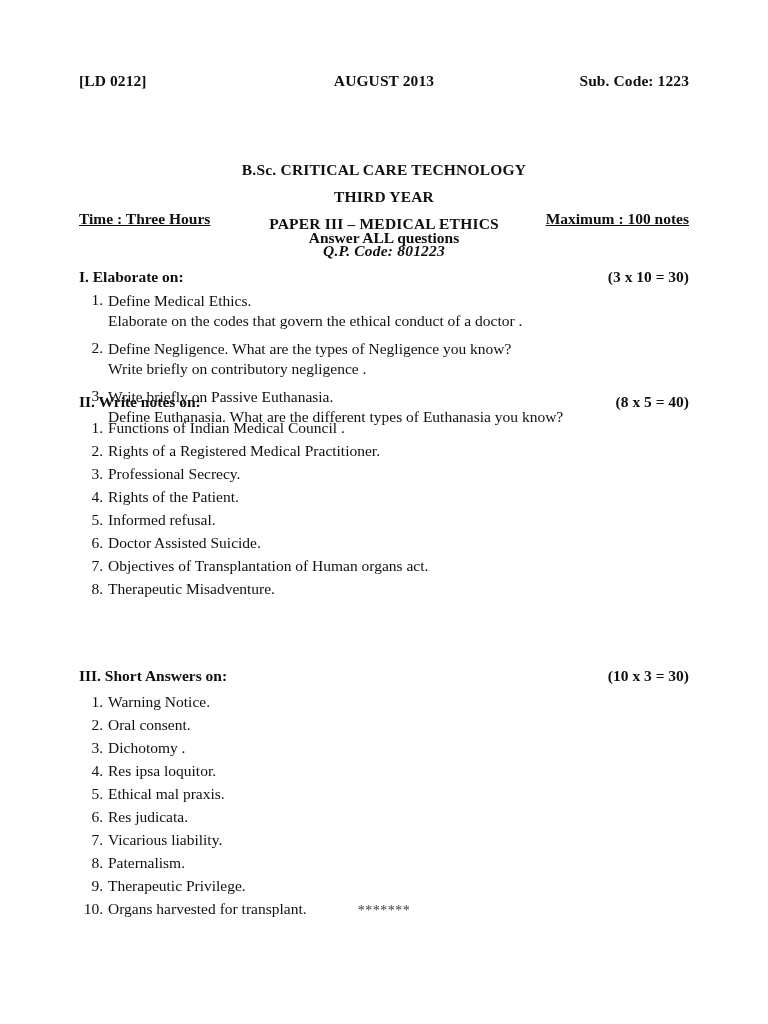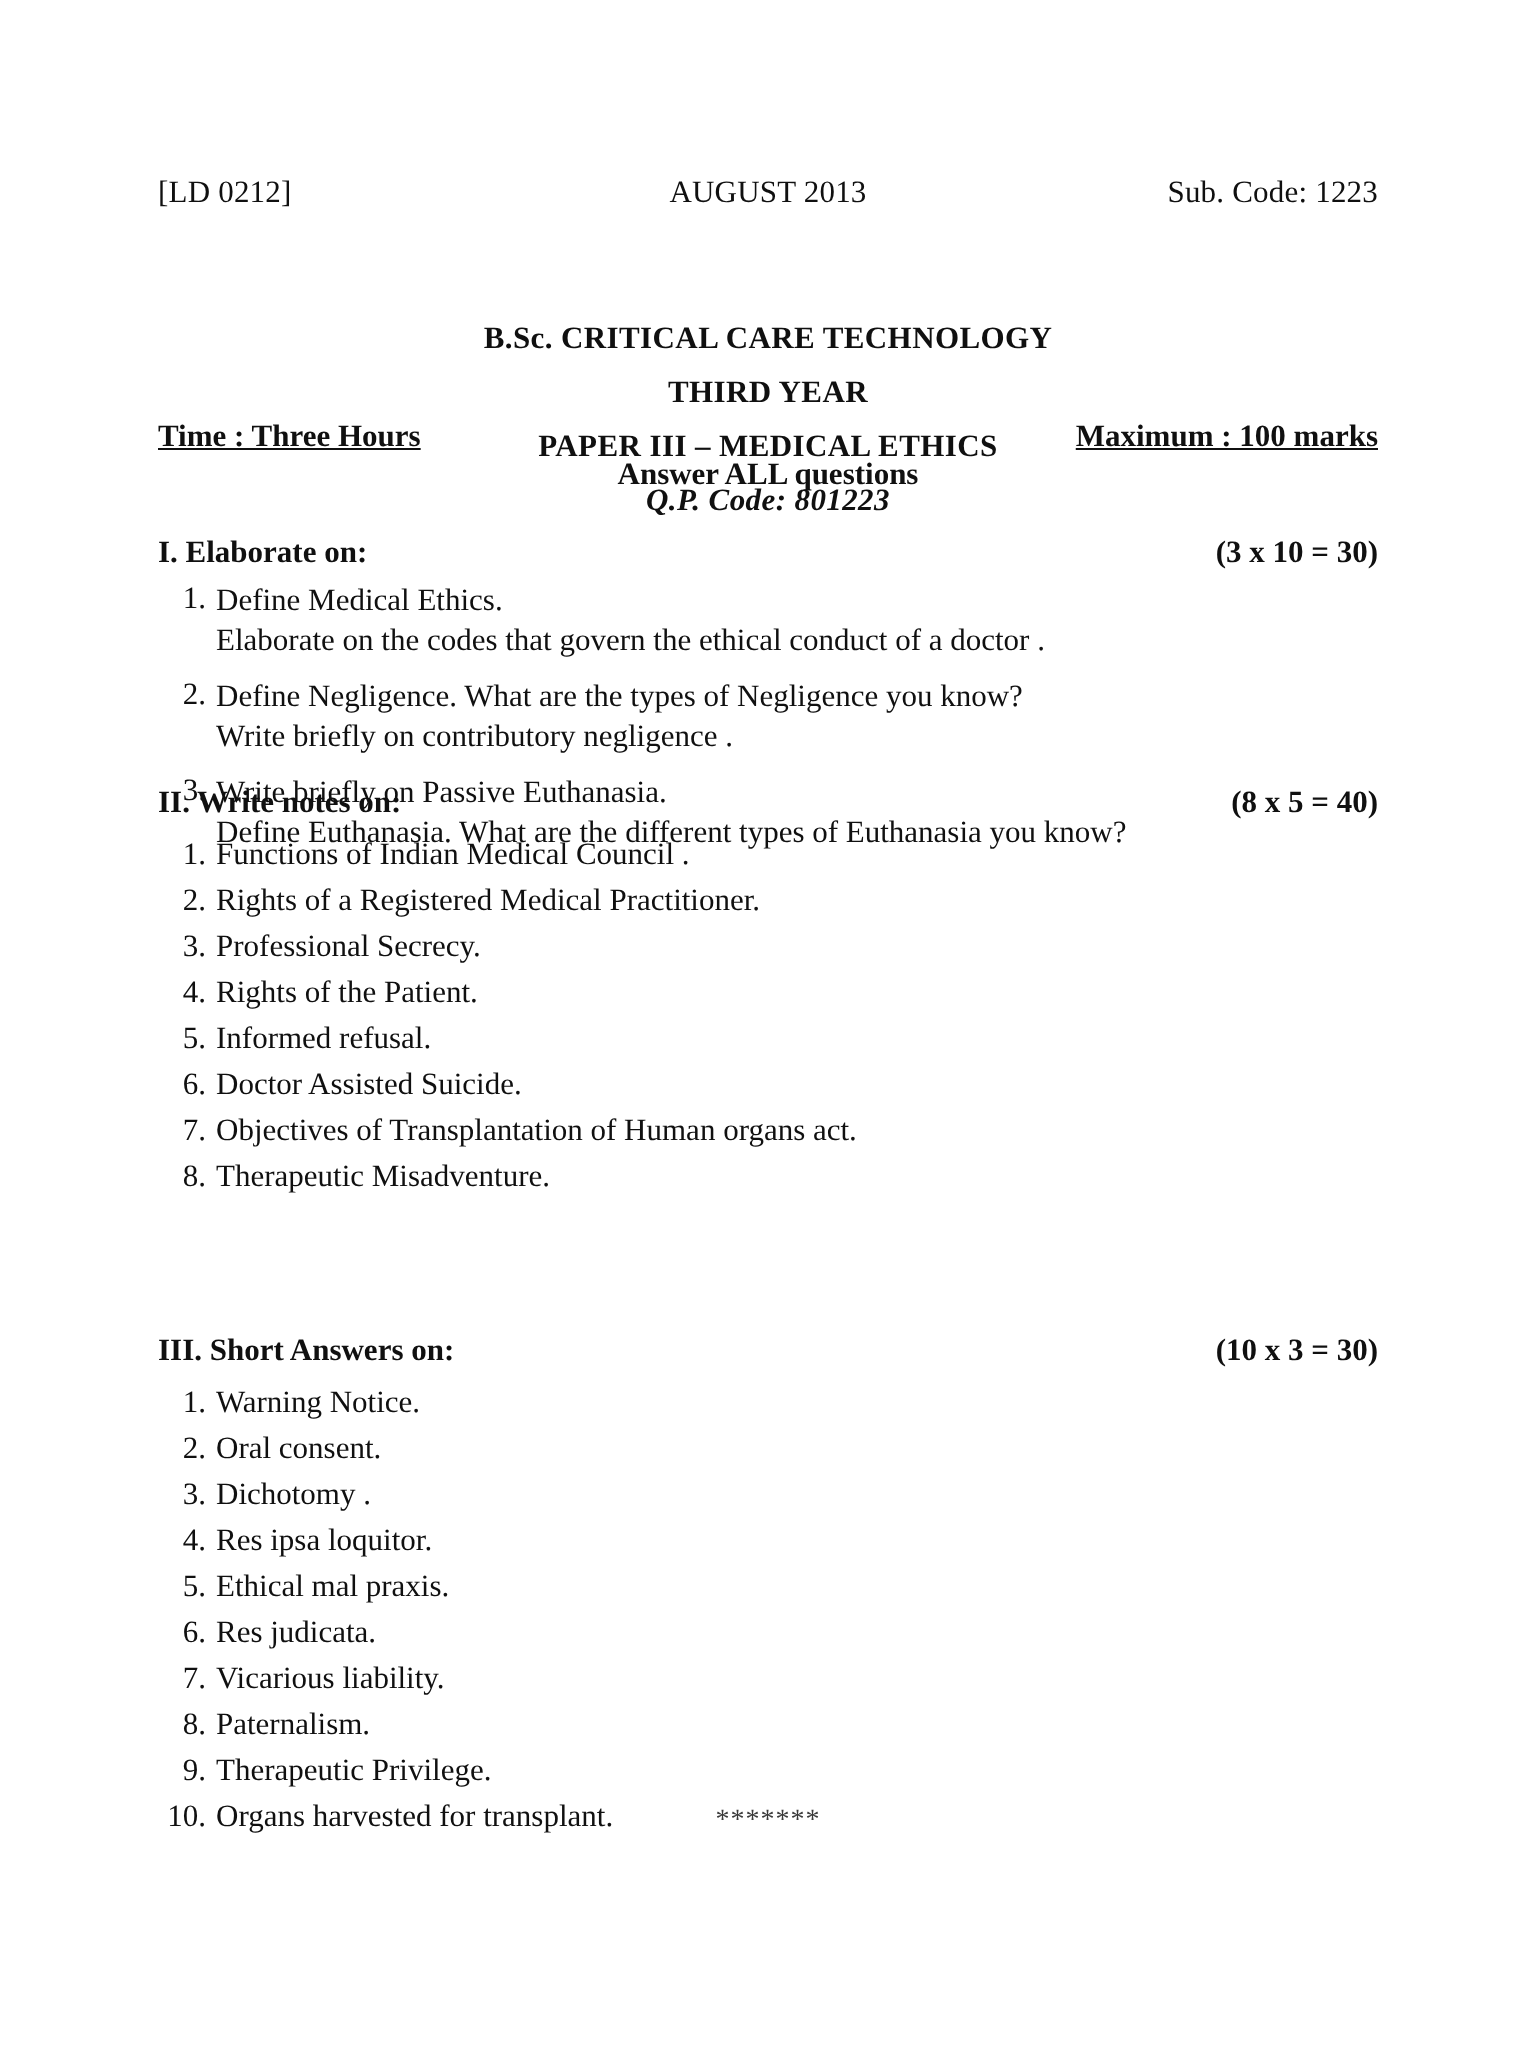--- a/index.html
+++ b/index.html
@@ -20,24 +20,23 @@
 
   
   .top-row {
     position: absolute;
     left: 79px;
     top: 72px;
     width: 610px;
     display: flex;
     align-items: baseline;
     justify-content: space-between;
-    font-weight: normal;
+    font-weight: bold;
     font-size: 15.5px;
     letter-spacing: 0.1px;
-    margin-top: 16px;
   }
   .top-row .center-cell {
     position: absolute;
     left: 0;
     right: 0;
     text-align: center;
   }
   .top-row .left-cell { position: relative; z-index: 2; }
   .top-row .right-cell { position: relative; z-index: 2; }
 
@@ -161,21 +160,21 @@
 
   <div class="title-block">
     <div class="title-line">B.Sc. CRITICAL CARE TECHNOLOGY</div>
     <div class="title-line">THIRD YEAR</div>
     <div class="title-line">PAPER III – MEDICAL ETHICS</div>
     <div class="qp-code">Q.P. Code: 801223</div>
   </div>
 
   <div class="time-row">
     <span>Time : Three Hours</span>
-    <span>Maximum : 100 marks</span>
+    <span>Maximum : 100 notes</span>
   </div>
 
   <div class="answer-all">Answer ALL questions</div>
 
   <div class="section sec1">
     <div class="section-head">
       <span class="section-title">I. Elaborate on:</span>
       <span class="section-marks">(3 x 10 = 30)</span>
     </div>
     <ul class="qlist">

